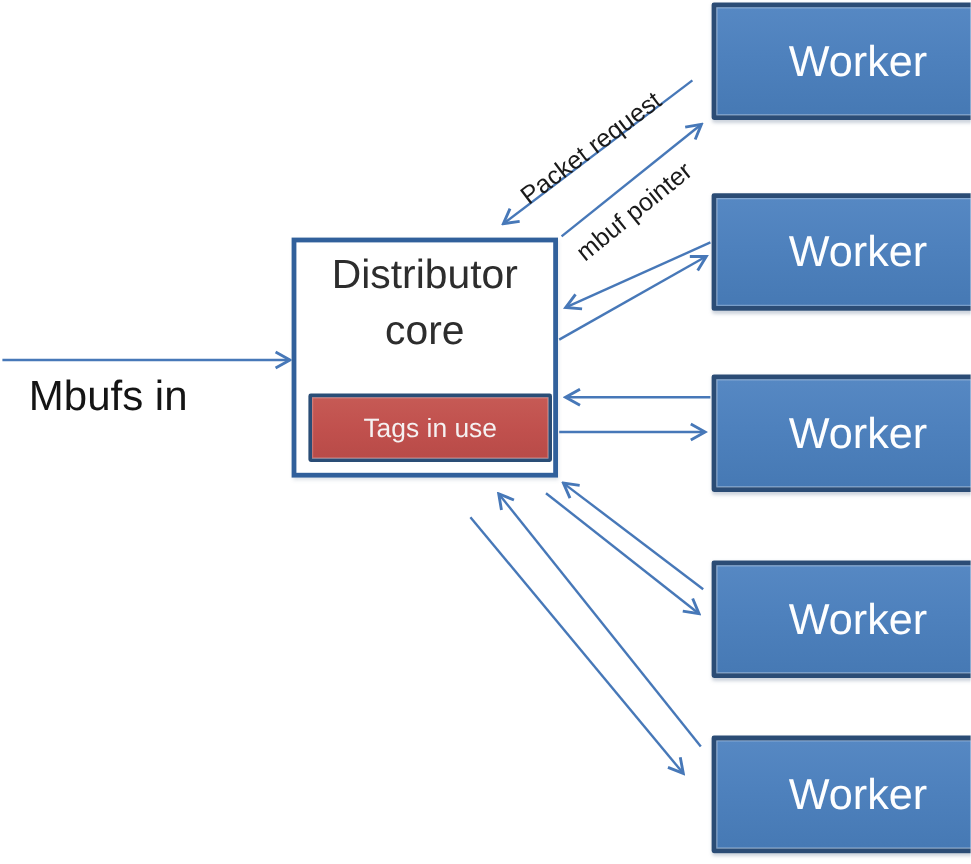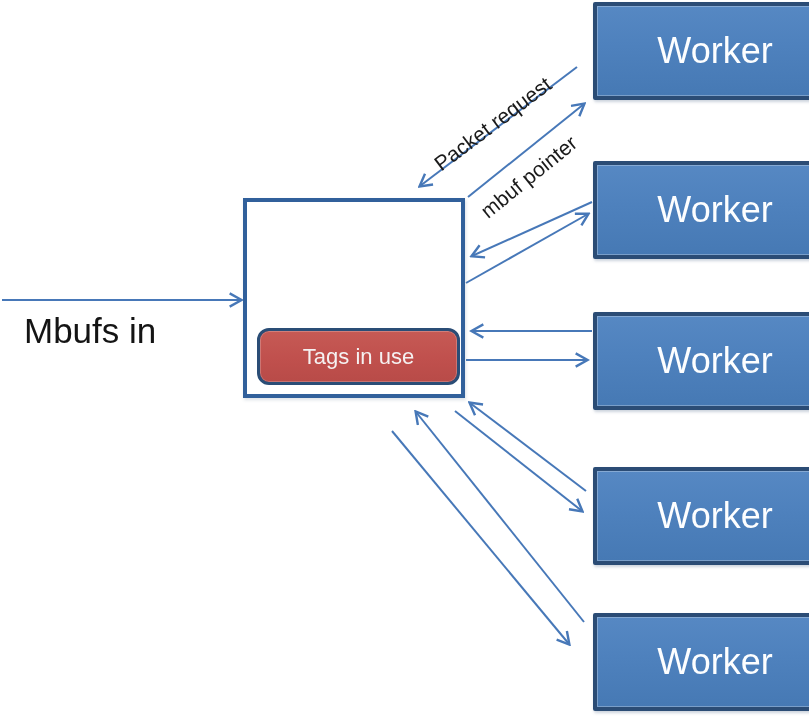--- a/index.html
+++ b/index.html
@@ -50,21 +50,21 @@
     line-height: 47px;
     color: #2d2d2d;
   }
   .tags-box {
     position: absolute;
     left: 257px; top: 328px;
     width: 203px; height: 57px;
     box-sizing: border-box;
     background: linear-gradient(180deg, #c65a55 0%, #c0504d 55%, #b84b48 100%);
     border: 3px solid #2a4d76;
-    border-radius: 12px;
+    border-radius: 2px;
     box-shadow: inset 0 0 0 1px rgba(255,255,255,0.22);
     display: flex;
     align-items: center;
     justify-content: center;
     color: #f5f1f1;
     font-size: 22px;
   }
   .mbufs-label {
     position: absolute;
     left: 24px; top: 311px;
@@ -107,20 +107,24 @@
     <line x1="592" y1="331" x2="472" y2="331" stroke="#4778b8" stroke-width="2" marker-end="url(#arrowhead)"></line>
     <line x1="466" y1="360" x2="587" y2="360" stroke="#4778b8" stroke-width="2" marker-end="url(#arrowhead)"></line>
     <line x1="586" y1="491" x2="470" y2="403" stroke="#4778b8" stroke-width="2" marker-end="url(#arrowhead)"></line>
     <line x1="455" y1="411" x2="582" y2="511" stroke="#4778b8" stroke-width="2" marker-end="url(#arrowhead)"></line>
     <line x1="584" y1="622" x2="416" y2="412" stroke="#4778b8" stroke-width="2" marker-end="url(#arrowhead)"></line>
     <line x1="392" y1="431" x2="569" y2="644" stroke="#4778b8" stroke-width="2" marker-end="url(#arrowhead)"></line>
   </svg>
 
   <div class="distributor-box"></div>
 
+  <div class="distributor-label">
+    <span style="display:block">Distributor</span>
+    <span style="display:block">core</span>
+  </div>
 
   <div class="tags-box">
     <span>Tags in use</span>
   </div>
 
   <div class="worker" style="top:2px">
     <span>Worker</span>
   </div>
   <div class="worker" style="top:161px">
     <span>Worker</span>

